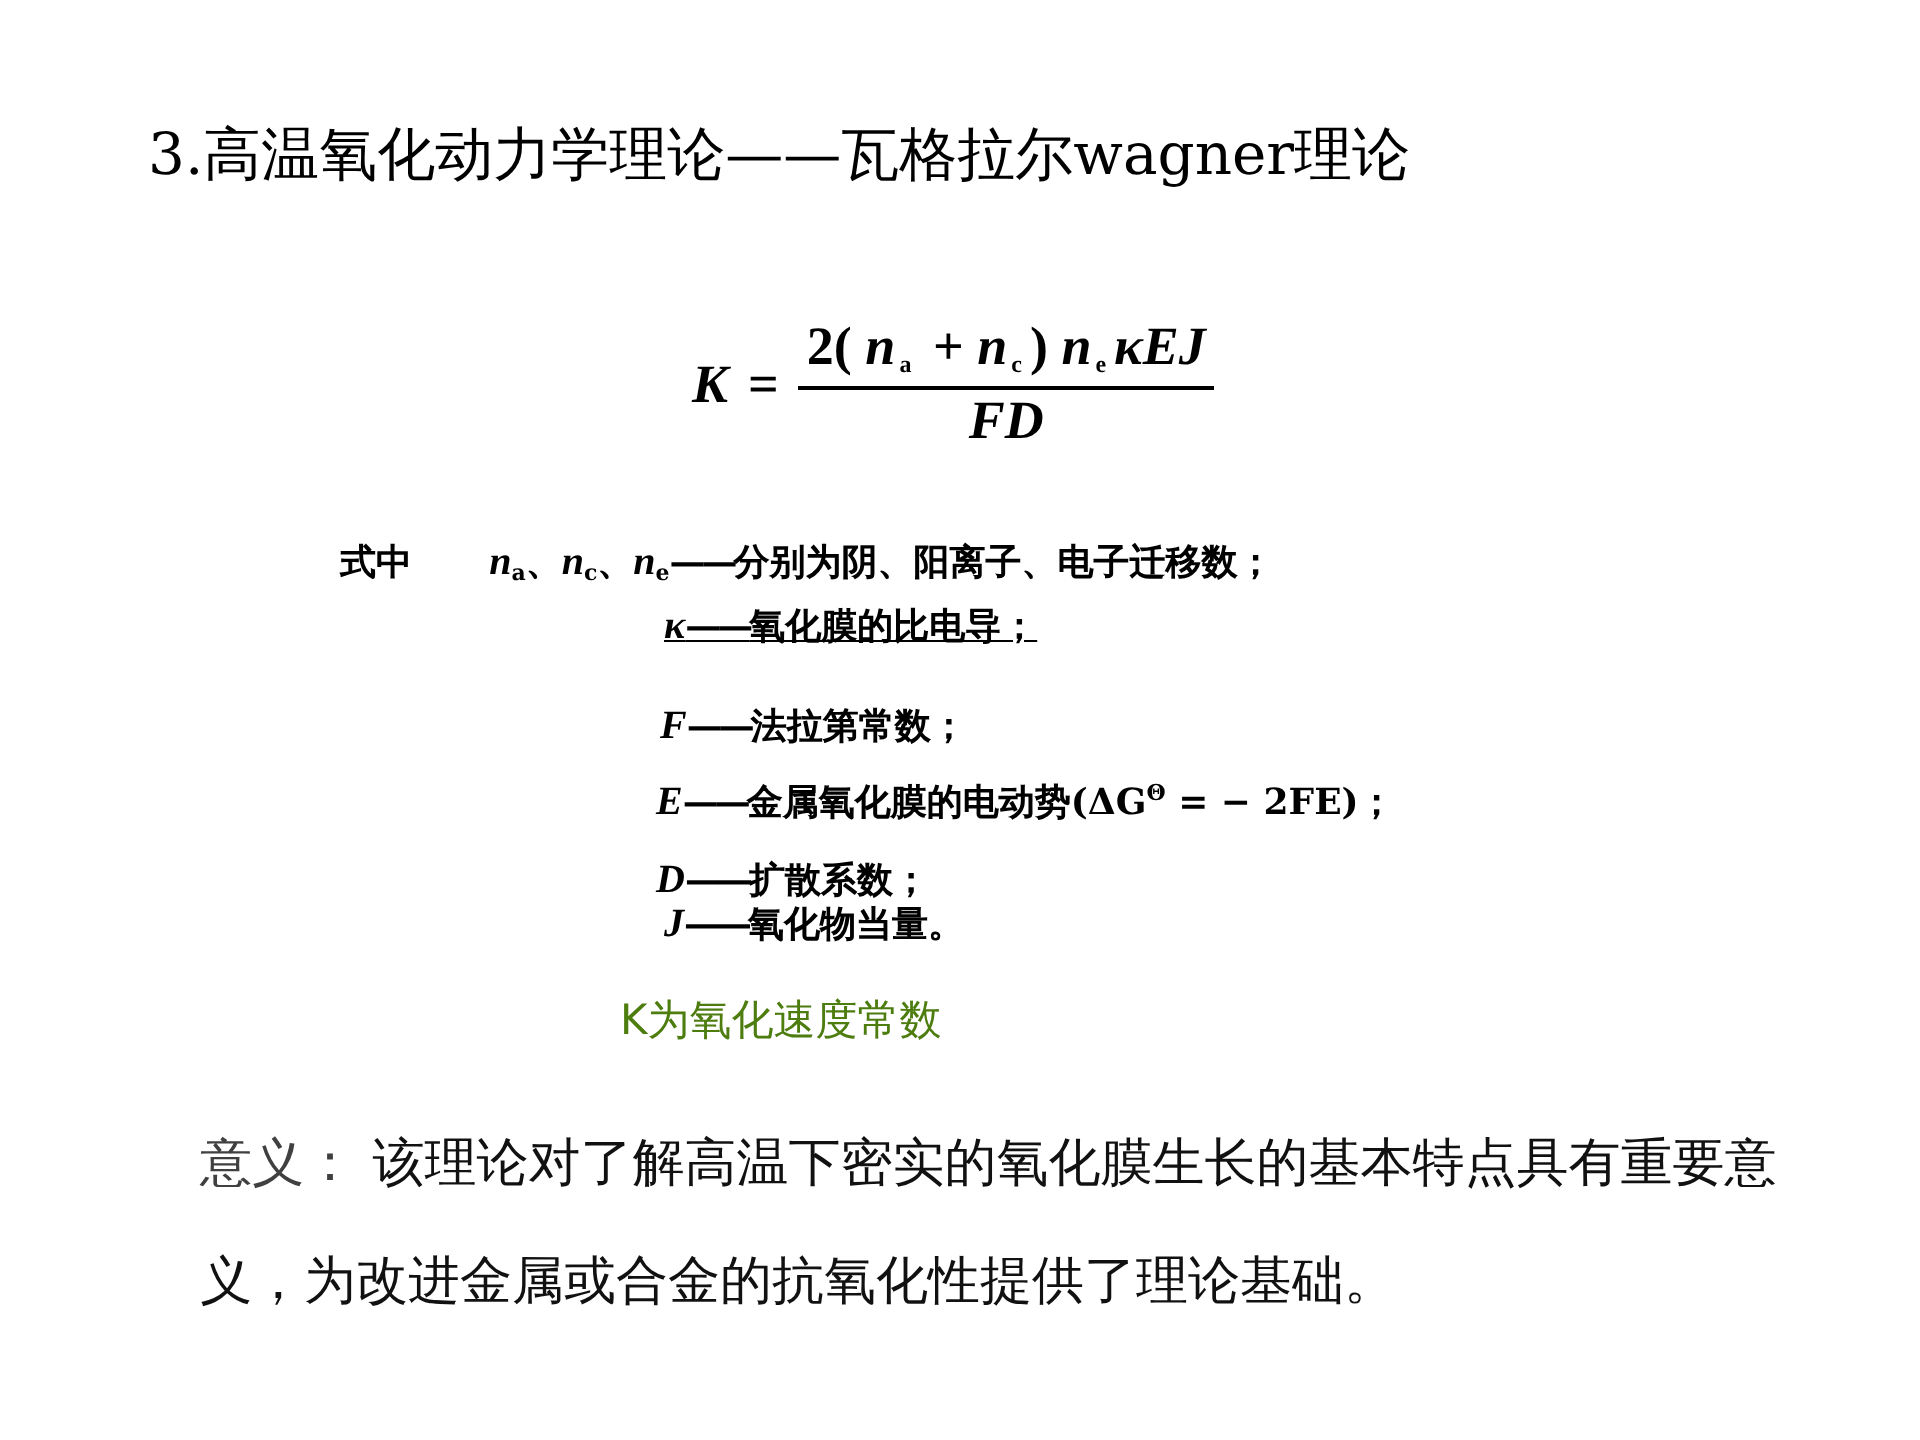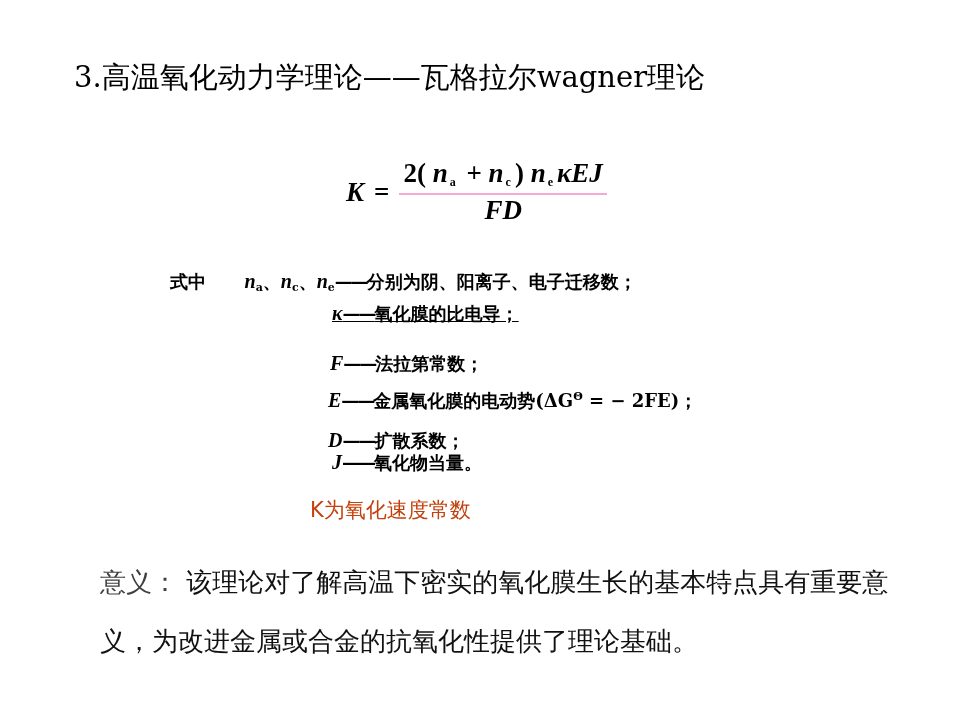--- a/index.html
+++ b/index.html
@@ -37,21 +37,21 @@
   }
   .formula .lhs { margin-right: 10px; }
   .formula .eq { font-style: normal; margin-right: 10px; }
   .frac {
     display: inline-flex;
     flex-direction: column;
     align-items: center;
   }
   .frac .num {
     padding: 0 4px 3px 4px;
-    border-bottom: 2px solid #f9a8d4;
+    border-bottom: 2px solid #000000;
     white-space: nowrap;
   }
   .frac .den { padding-top: 0; }
   .up { font-style: normal; }
   .sub {
     font-size: 12px;
     font-style: normal;
     vertical-align: -4px;
     margin: 0 4px 0 2px;
   }
@@ -79,21 +79,21 @@
     vertical-align: -3px;
     font-style: normal;
   }
   .dash { letter-spacing: -2px; }
   .caption {
     position: absolute;
     left: 310px;
     top: 496px;
     font-family: "DejaVu Sans", sans-serif;
     font-size: 21px;
-    color: #c2410c;
+    color: #4d7c0f;
     white-space: nowrap;
   }
   .para {
     position: absolute;
     left: 100px;
     top: 553px;
     width: 820px;
     font-family: "DejaVu Sans", sans-serif;
     font-size: 26px;
     line-height: 59px;

